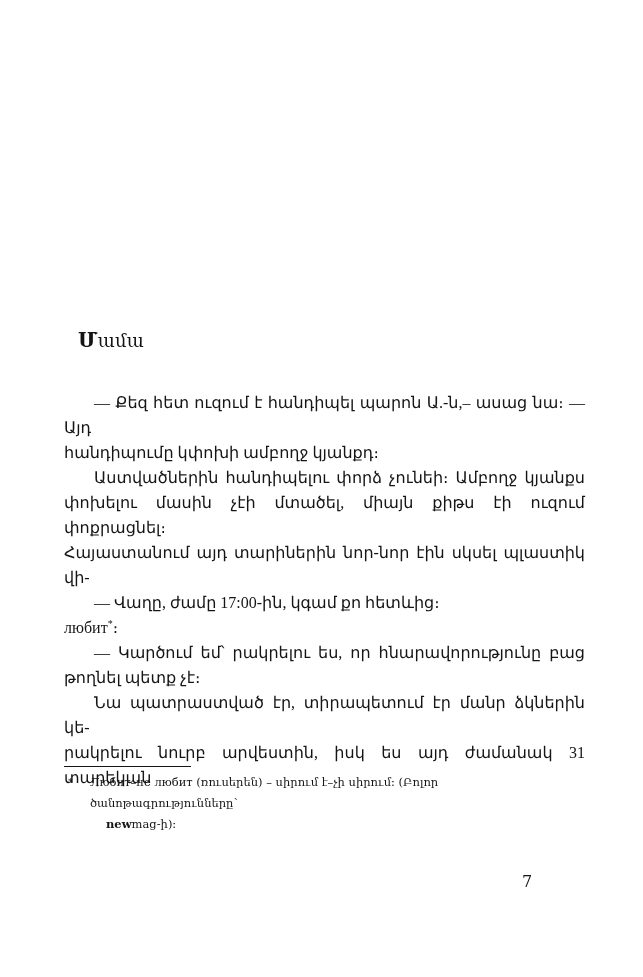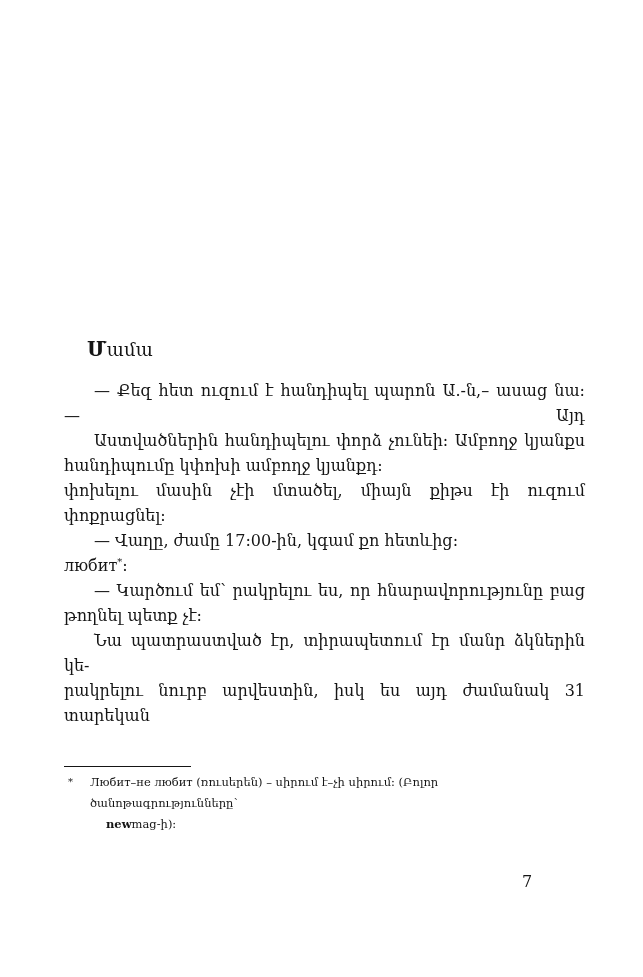--- a/index.html
+++ b/index.html
@@ -13,37 +13,38 @@
     height: 977px;
     background: #ffffff;
     color: #151515;
     font-family: "DejaVu Serif", "DejaVu Sans", "Liberation Serif", serif;
     overflow: hidden;
   }
   .heading {
     position: absolute;
     left: 78px;
     top: 328px;
-    margin: 9px;
+    margin: 0;
     font-size: 18px;
     font-weight: normal;
     line-height: 24px;
     letter-spacing: 0.2px;
   }
   .heading .lead {
     font-weight: bold;
     font-size: 20px;
   }
   .body-text {
     position: absolute;
     left: 64px;
-    top: 378px;
+    top: 390px;
     width: 521px;
     font-size: 16px;
     line-height: 25px;
+    font-family: Liberation Serif, serif;
   }
   .line {
     text-align: justify;
     white-space: normal;
   }
   .line.j {
     text-align-last: justify;
   }
   .line.indent {
     text-indent: 30px;
@@ -91,23 +92,24 @@
 </style>
 </head>
 <body>
 
 <div class="page">
 
   <h1 class="heading"><span class="lead">Մ</span><span>ամա</span></h1>
 
   <div class="body-text" id="body-text">
       <div class="line j indent">— Քեզ հետ ուզում է հանդիպել պարոն Ա.-ն,– ասաց նա։ — Այդ</div>
+      <div class="line">հանդիպումը կփոխի ամբողջ կյանքդ։</div>
       <div class="line j indent">Աստվածներին հանդիպելու փորձ չունեի։ Ամբողջ կյանքս</div>
-      <div class="line">հանդիպումը կփոխի ամբողջ կյանքդ։</div>
       <div class="line j">փոխելու մասին չէի մտածել, միայն քիթս էի ուզում փոքրացնել։</div>
+      <div class="line j">Հայաստանում այդ տարիներին նոր-նոր էին սկսել պլաստիկ վի-</div>
       <div class="line indent">— Վաղը, ժամը 17:00-ին, կգամ քո հետևից։</div>
       <div class="line">любит<sup>*</sup>։</div>
       <div class="line j indent">— Կարծում եմ՝ րակրելու ես, որ հնարավորությունը բաց</div>
       <div class="line">թողնել պետք չէ։</div>
       <div class="line j indent">Նա պատրաստված էր, տիրապետում էր մանր ձկներին կե-</div>
       <div class="line j">րակրելու նուրբ արվեստին, իսկ ես այդ ժամանակ 31 տարեկան</div>
     </div>
 
   <div class="footnote-rule"></div>
 

